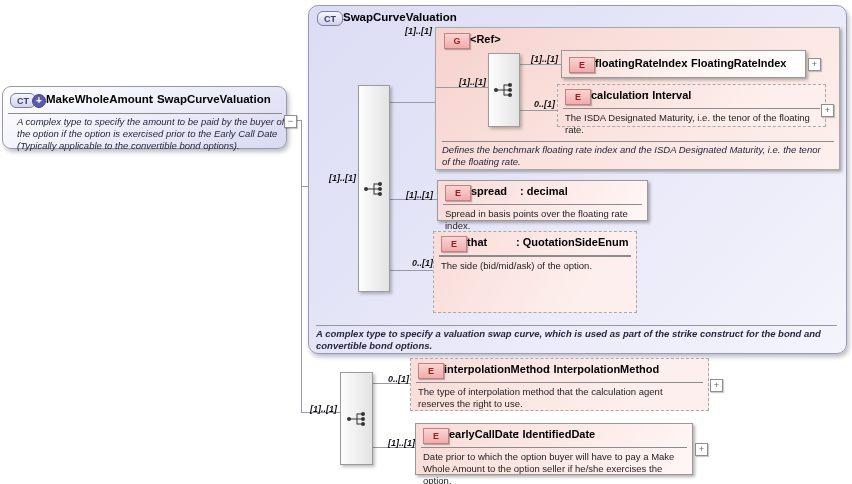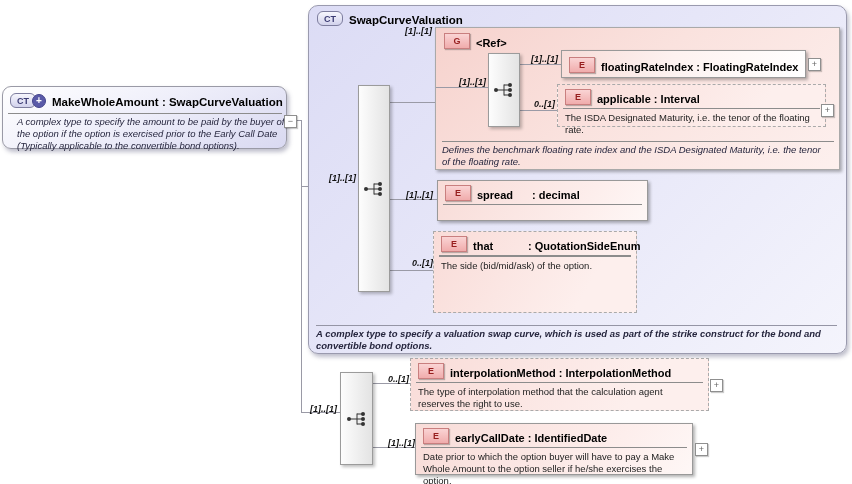--- a/index.html
+++ b/index.html
@@ -16,21 +16,21 @@
   .ct-box{
     position:absolute;border:1px solid #9a9aae;border-radius:10px;
     background:linear-gradient(135deg,#dcdcf5 0%,#e6e6f8 45%,#f4f4fc 100%);
     box-shadow:2px 3px 4px rgba(110,110,140,.45);
   }
   .mw-box{
     position:absolute;border:1px solid #9a9aa6;border-radius:9px;
     background:linear-gradient(155deg,#ffffff 0%,#efeffa 45%,#d9d9f1 100%);
     box-shadow:2px 3px 4px rgba(110,110,140,.45);
   }
-  .hdr{display:flex;align-items:flex-end;gap:6px;font-size:11.5px;font-weight:bold;color:#000;white-space:nowrap;}
+  .hdr{display:flex;align-items:flex-start;font-size:11.5px;font-weight:bold;color:#000;white-space:nowrap;}
   .ename{display:inline-block;}
   .ename.sm{min-width:52px;}
   .ename.md{min-width:60px;}
   .etype::before{content:" : ";white-space:pre;}
   .ct-icon{
     width:24px;height:13px;flex:0 0 auto;border:1px solid #7d7d9e;border-radius:6px;
     background:linear-gradient(#f6f6fd,#d2d2ec);color:#3c3c74;
     font-size:9px;font-weight:bold;display:flex;align-items:center;justify-content:center;
   }
   .plus-circle{
@@ -154,36 +154,37 @@
     <span class="ename">floatingRateIndex</span>
     <span class="etype" style="margin-left:-6px;">FloatingRateIndex</span>
   </div>
 </div>
 <div class="pm" style="left:808px;top:58px;">+</div>
 
 <div class="card" style="left:522px;top:99px;width:33px;">0..[1]</div>
 <div class="elem dashed" style="left:557px;top:84px;width:269px;height:43px;">
   <div class="hdr">
     <span class="e-icon">E</span>
-    <span class="ename">applicable</span>
+    <span class="ename">calculation</span>
     <span class="etype" style="margin-left:-6px;">Interval</span>
   </div>
   <div class="sep"></div>
   <div class="desc">The ISDA Designated Maturity, i.e. the tenor of the floating rate.</div>
 </div>
 <div class="pm" style="left:821px;top:104px;">+</div>
 
 <div class="card" style="left:399px;top:190px;width:34px;">[1]..[1]</div>
 <div class="elem" style="left:437px;top:180px;width:211px;height:41px;">
   <div class="hdr">
     <span class="e-icon">E</span>
     <span class="ename sm">spread</span>
     <span class="etype" style="margin-left:-6px;">decimal</span>
   </div>
   <div class="sep"></div>
+  <div class="desc">Spread in basis points over the floating rate index.</div>
 </div>
 
 <div class="card" style="left:401px;top:258px;width:32px;">0..[1]</div>
 <div class="elem dashed" style="left:433px;top:231px;width:204px;height:82px;">
   <div class="hdr">
     <span class="e-icon">E</span>
     <span class="ename sm">that</span>
     <span class="etype" style="margin-left:-6px;">QuotationSideEnum</span>
   </div>
   <div class="sep"></div>

